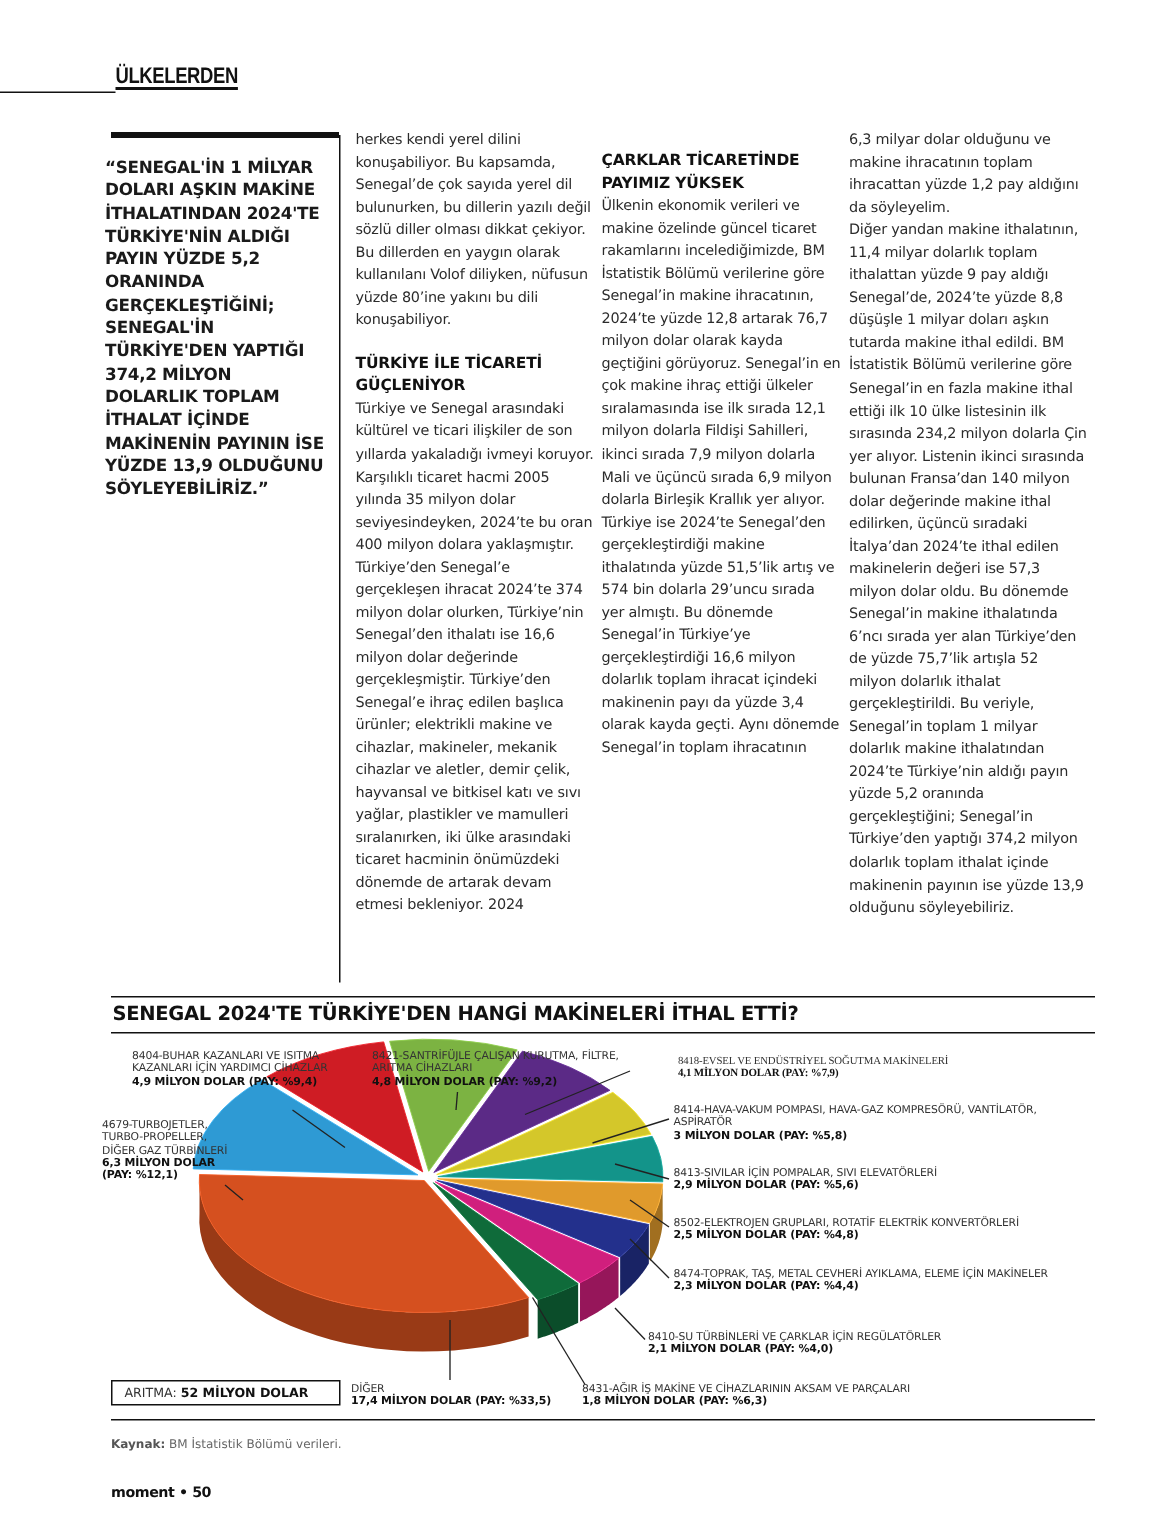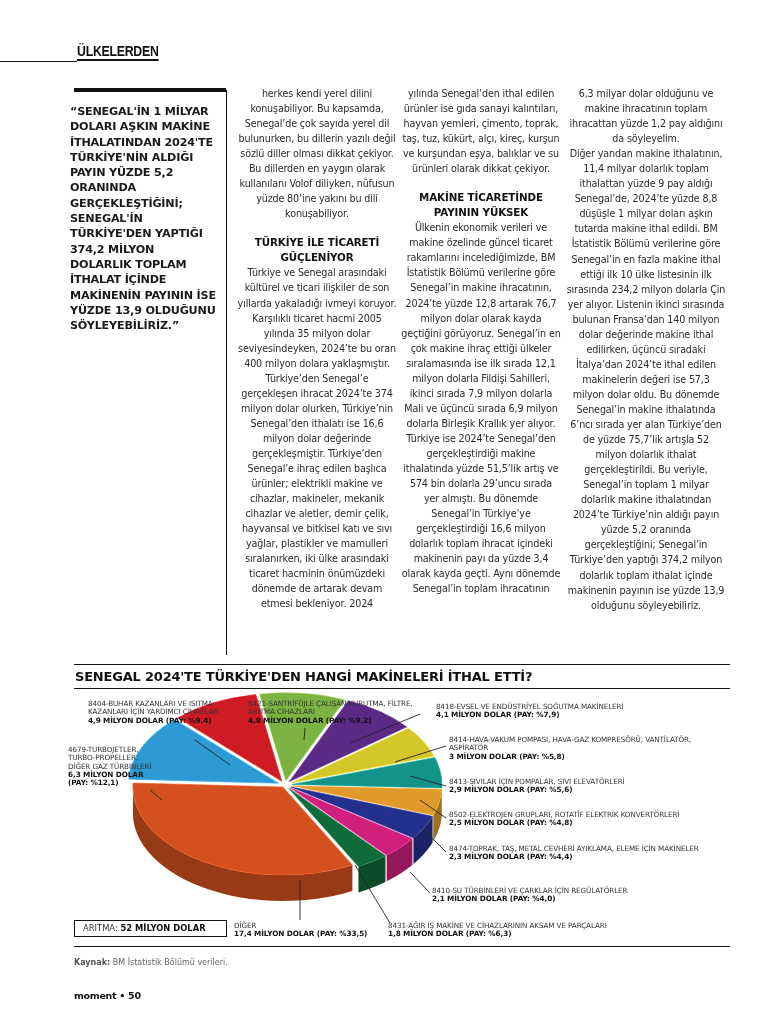--- a/index.html
+++ b/index.html
@@ -2,21 +2,21 @@
 <html><head>
 <meta charset="utf-8">
 <style>
   html, body { margin:0; padding:0; background:#fff; }
   body { width:777px; height:1024px; position:relative; overflow:hidden; font-family:"Liberation Sans", sans-serif; color:#222; }
   .section-label { position:absolute; left:77px; top:42px; font-family:"Liberation Sans", sans-serif; font-weight:700; font-size:15px; letter-spacing:-0.3px; transform:scaleX(0.82); transform-origin:left; text-decoration:underline; text-underline-offset:3px; text-decoration-thickness:1.5px; color:#111; }
   .top-rule-left { position:absolute; left:0; top:61px; width:77px; height:1px; background:#111; }
   .quote-rule { position:absolute; left:74px; top:88px; width:152px; height:4px; background:#111; }
   .quote-vline { position:absolute; left:226px; top:90px; width:1px; height:565px; background:#111; }
   .pull-quote { position:absolute; left:70px; top:104px; width:146px; text-align:left; font-family:"DejaVu Sans", sans-serif; font-weight:700; font-size:11.2px; line-height:15.3px; color:#1a1a1a; letter-spacing:-0.2px; }
-  .col { position:absolute; top:86px; width:160px; font-family:"DejaVu Sans", sans-serif; font-size:9.6px; line-height:15.05px; color:#2b2b2b; letter-spacing:-0.15px;text-align:center; }
+  .col { position:absolute; top:86px; width:160px; font-family:"DejaVu Sans", sans-serif; font-size:9.6px; line-height:15.05px; color:#2b2b2b; letter-spacing:-0.15px; }
   .col p { margin:0; }
   .col h3 { margin:14px 0 0 0; font-family:"DejaVu Sans", sans-serif; font-weight:700; font-size:10.3px; line-height:15px; color:#111; letter-spacing:-0.1px; }
   .c1 { left:237px; } .c2 { left:401px; } .c3 { left:566px; }
   .chart-rule-top { position:absolute; left:74px; top:664px; width:656px; height:1px; background:#111; }
   .chart-title { position:absolute; left:75px; top:669px; font-family:"DejaVu Sans", sans-serif; font-weight:700; font-size:13px; color:#111; letter-spacing:-0.2px; }
   .chart-rule-2 { position:absolute; left:74px; top:688px; width:656px; height:1px; background:#111; }
   .chart-rule-bottom { position:absolute; left:74px; top:946px; width:656px; height:1px; background:#111; }
   .lbl { position:absolute; font-family:"DejaVu Sans", sans-serif; font-size:7.2px; line-height:8.3px; color:#333; letter-spacing:-0.1px; }
   .lbl b { display:block; font-weight:700; color:#111; font-size:7.3px; }
   .lbl.center { text-align:left; }
@@ -36,22 +36,21 @@
 <div class="quote-rule"></div>
 <div class="quote-vline"></div>
 <div class="pull-quote">“SENEGAL'İN 1 MİLYAR DOLARI AŞKIN MAKİNE İTHALATINDAN 2024'TE TÜRKİYE'NİN ALDIĞI PAYIN YÜZDE 5,2 ORANINDA GERÇEKLEŞTİĞİNİ; SENEGAL'İN TÜRKİYE'DEN YAPTIĞI 374,2 MİLYON DOLARLIK TOPLAM İTHALAT İÇİNDE MAKİNENİN PAYININ İSE YÜZDE 13,9 OLDUĞUNU SÖYLEYEBİLİRİZ.”</div>
 
 <div class="col c1">
   <p>herkes kendi yerel dilini konuşabiliyor. Bu kapsamda, Senegal’de çok sayıda yerel dil bulunurken, bu dillerin yazılı değil sözlü diller olması dikkat çekiyor. Bu dillerden en yaygın olarak kullanılanı Volof diliyken, nüfusun yüzde 80’ine yakını bu dili konuşabiliyor.</p>
   <h3>TÜRKİYE İLE TİCARETİ GÜÇLENİYOR</h3>
   <p>Türkiye ve Senegal arasındaki kültürel ve ticari ilişkiler de son yıllarda yakaladığı ivmeyi koruyor. Karşılıklı ticaret hacmi 2005 yılında 35 milyon dolar seviyesindeyken, 2024’te bu oran 400 milyon dolara yaklaşmıştır. Türkiye’den Senegal’e gerçekleşen ihracat 2024’te 374 milyon dolar olurken, Türkiye’nin Senegal’den ithalatı ise 16,6 milyon dolar değerinde gerçekleşmiştir. Türkiye’den Senegal’e ihraç edilen başlıca ürünler; elektrikli makine ve cihazlar, makineler, mekanik cihazlar ve aletler, demir çelik, hayvansal ve bitkisel katı ve sıvı yağlar, plastikler ve mamulleri sıralanırken, iki ülke arasındaki ticaret hacminin önümüzdeki dönemde de artarak devam etmesi bekleniyor. 2024</p>
 </div>
 <div class="col c2">
-  <p>yılında Senegal’den ithal edilen ürünler ise gıda sanayi kalıntıları, hayvan yemleri, çimento, toprak, taş, tuz, kükürt, alçı, kireç, kurşun ve kurşundan eşya, balıklar ve su ürünleri olarak dikkat çekiyor.</p>
-  <h3>MAKİNE TİCARETİNDE PAYININ YÜKSEK</h3>
+  <h3>ÇARKLAR TİCARETİNDE PAYIMIZ YÜKSEK</h3>
   <p>Ülkenin ekonomik verileri ve makine özelinde güncel ticaret rakamlarını incelediğimizde, BM İstatistik Bölümü verilerine göre Senegal’in makine ihracatının, 2024’te yüzde 12,8 artarak 76,7 milyon dolar olarak kayda geçtiğini görüyoruz. Senegal’in en çok makine ihraç ettiği ülkeler sıralamasında ise ilk sırada 12,1 milyon dolarla Fildişi Sahilleri, ikinci sırada 7,9 milyon dolarla Mali ve üçüncü sırada 6,9 milyon dolarla Birleşik Krallık yer alıyor. Türkiye ise 2024’te Senegal’den gerçekleştirdiği makine ithalatında yüzde 51,5’lik artış ve 574 bin dolarla 29’uncu sırada yer almıştı. Bu dönemde Senegal’in Türkiye’ye gerçekleştirdiği 16,6 milyon dolarlık toplam ihracat içindeki makinenin payı da yüzde 3,4 olarak kayda geçti. Aynı dönemde Senegal’in toplam ihracatının</p>
 </div>
 <div class="col c3">
   <p>6,3 milyar dolar olduğunu ve makine ihracatının toplam ihracattan yüzde 1,2 pay aldığını da söyleyelim.</p>
   <p>Diğer yandan makine ithalatının, 11,4 milyar dolarlık toplam ithalattan yüzde 9 pay aldığı Senegal’de, 2024’te yüzde 8,8 düşüşle 1 milyar doları aşkın tutarda makine ithal edildi. BM İstatistik Bölümü verilerine göre Senegal’in en fazla makine ithal ettiği ilk 10 ülke listesinin ilk sırasında 234,2 milyon dolarla Çin yer alıyor. Listenin ikinci sırasında bulunan Fransa’dan 140 milyon dolar değerinde makine ithal edilirken, üçüncü sıradaki İtalya’dan 2024’te ithal edilen makinelerin değeri ise 57,3 milyon dolar oldu. Bu dönemde Senegal’in makine ithalatında 6’ncı sırada yer alan Türkiye’den de yüzde 75,7’lik artışla 52 milyon dolarlık ithalat gerçekleştirildi. Bu veriyle, Senegal’in toplam 1 milyar dolarlık makine ithalatından 2024’te Türkiye’nin aldığı payın yüzde 5,2 oranında gerçekleştiğini; Senegal’in Türkiye’den yaptığı 374,2 milyon dolarlık toplam ithalat içinde makinenin payının ise yüzde 13,9 olduğunu söyleyebiliriz.</p>
 </div>
 
 <div class="chart-rule-top"></div>
 <div class="chart-title">SENEGAL 2024'TE TÜRKİYE'DEN HANGİ MAKİNELERİ İTHAL ETTİ?</div>
 <div class="chart-rule-2"></div>
@@ -89,21 +88,21 @@
       <line x1="446" y1="852" x2="420" y2="826"></line>
       <line x1="430" y1="893" x2="410" y2="872"></line>
       <line x1="390" y1="923" x2="355" y2="865"></line>
       <line x1="300" y1="920" x2="300" y2="880"></line>
     </g>
 </svg>
 
 <div class="lbl center" style="left:88px;top:700px;width:150px;"><span>8404-BUHAR KAZANLARI VE ISITMA KAZANLARI İÇİN YARDIMCI CİHAZLAR</span><b>4,9 MİLYON DOLAR (PAY: %9,4)</b></div>
 <div class="lbl center" style="left:248px;top:700px;width:165px;"><span>8421-SANTRİFÜJLE ÇALIŞAN KURUTMA, FİLTRE, ARITMA CİHAZLARI</span><b>4,8 MİLYON DOLAR (PAY: %9,2)</b></div>
 <div class="lbl center" style="left:68px;top:746px;width:90px;"><span>4679-TURBOJETLER, TURBO-PROPELLER, DİĞER GAZ TÜRBİNLERİ</span><b>6,3 MİLYON DOLAR (PAY: %12,1)</b></div>
-<div class="lbl" style="left:436px;top:703px;width:290px;"><span>8418-EVSEL VE ENDÜSTRİYEL SOĞUTMA MAKİNELERİ</span><b>4,1 MİLYON DOLAR (PAY: %7,9)</b></div>
+<div class="lbl" style="left:452px;top:703px;width:290px;font-family:Liberation Serif, serif;"><span>8418-EVSEL VE ENDÜSTRİYEL SOĞUTMA MAKİNELERİ</span><b>4,1 MİLYON DOLAR (PAY: %7,9)</b></div>
 <div class="lbl" style="left:449px;top:736px;width:260px;"><span>8414-HAVA-VAKUM POMPASI, HAVA-GAZ KOMPRESÖRÜ, VANTİLATÖR, ASPİRATÖR</span><b>3 MİLYON DOLAR (PAY: %5,8)</b></div>
 <div class="lbl" style="left:449px;top:778px;width:260px;"><span>8413-SIVILAR İÇİN POMPALAR, SIVI ELEVATÖRLERİ</span><b>2,9 MİLYON DOLAR (PAY: %5,6)</b></div>
 <div class="lbl" style="left:449px;top:811px;width:280px;"><span>8502-ELEKTROJEN GRUPLARI, ROTATİF ELEKTRİK KONVERTÖRLERİ</span><b>2,5 MİLYON DOLAR (PAY: %4,8)</b></div>
 <div class="lbl" style="left:449px;top:845px;width:270px;"><span>8474-TOPRAK, TAŞ, METAL CEVHERİ AYIKLAMA, ELEME İÇİN MAKİNELER</span><b>2,3 MİLYON DOLAR (PAY: %4,4)</b></div>
 <div class="lbl" style="left:432px;top:887px;width:270px;"><span>8410-SU TÜRBİNLERİ VE ÇARKLAR İÇİN REGÜLATÖRLER</span><b>2,1 MİLYON DOLAR (PAY: %4,0)</b></div>
 <div class="lbl" style="left:388px;top:922px;width:280px;"><span>8431-AĞIR İŞ MAKİNE VE CİHAZLARININ AKSAM VE PARÇALARI</span><b>1,8 MİLYON DOLAR (PAY: %6,3)</b></div>
 <div class="lbl center" style="left:234px;top:922px;width:140px;"><span>DİĞER</span><b>17,4 MİLYON DOLAR (PAY: %33,5)</b></div>
 
 <div class="total-box"><span>ARITMA:</span> <b>52 MİLYON DOLAR</b></div>
 

